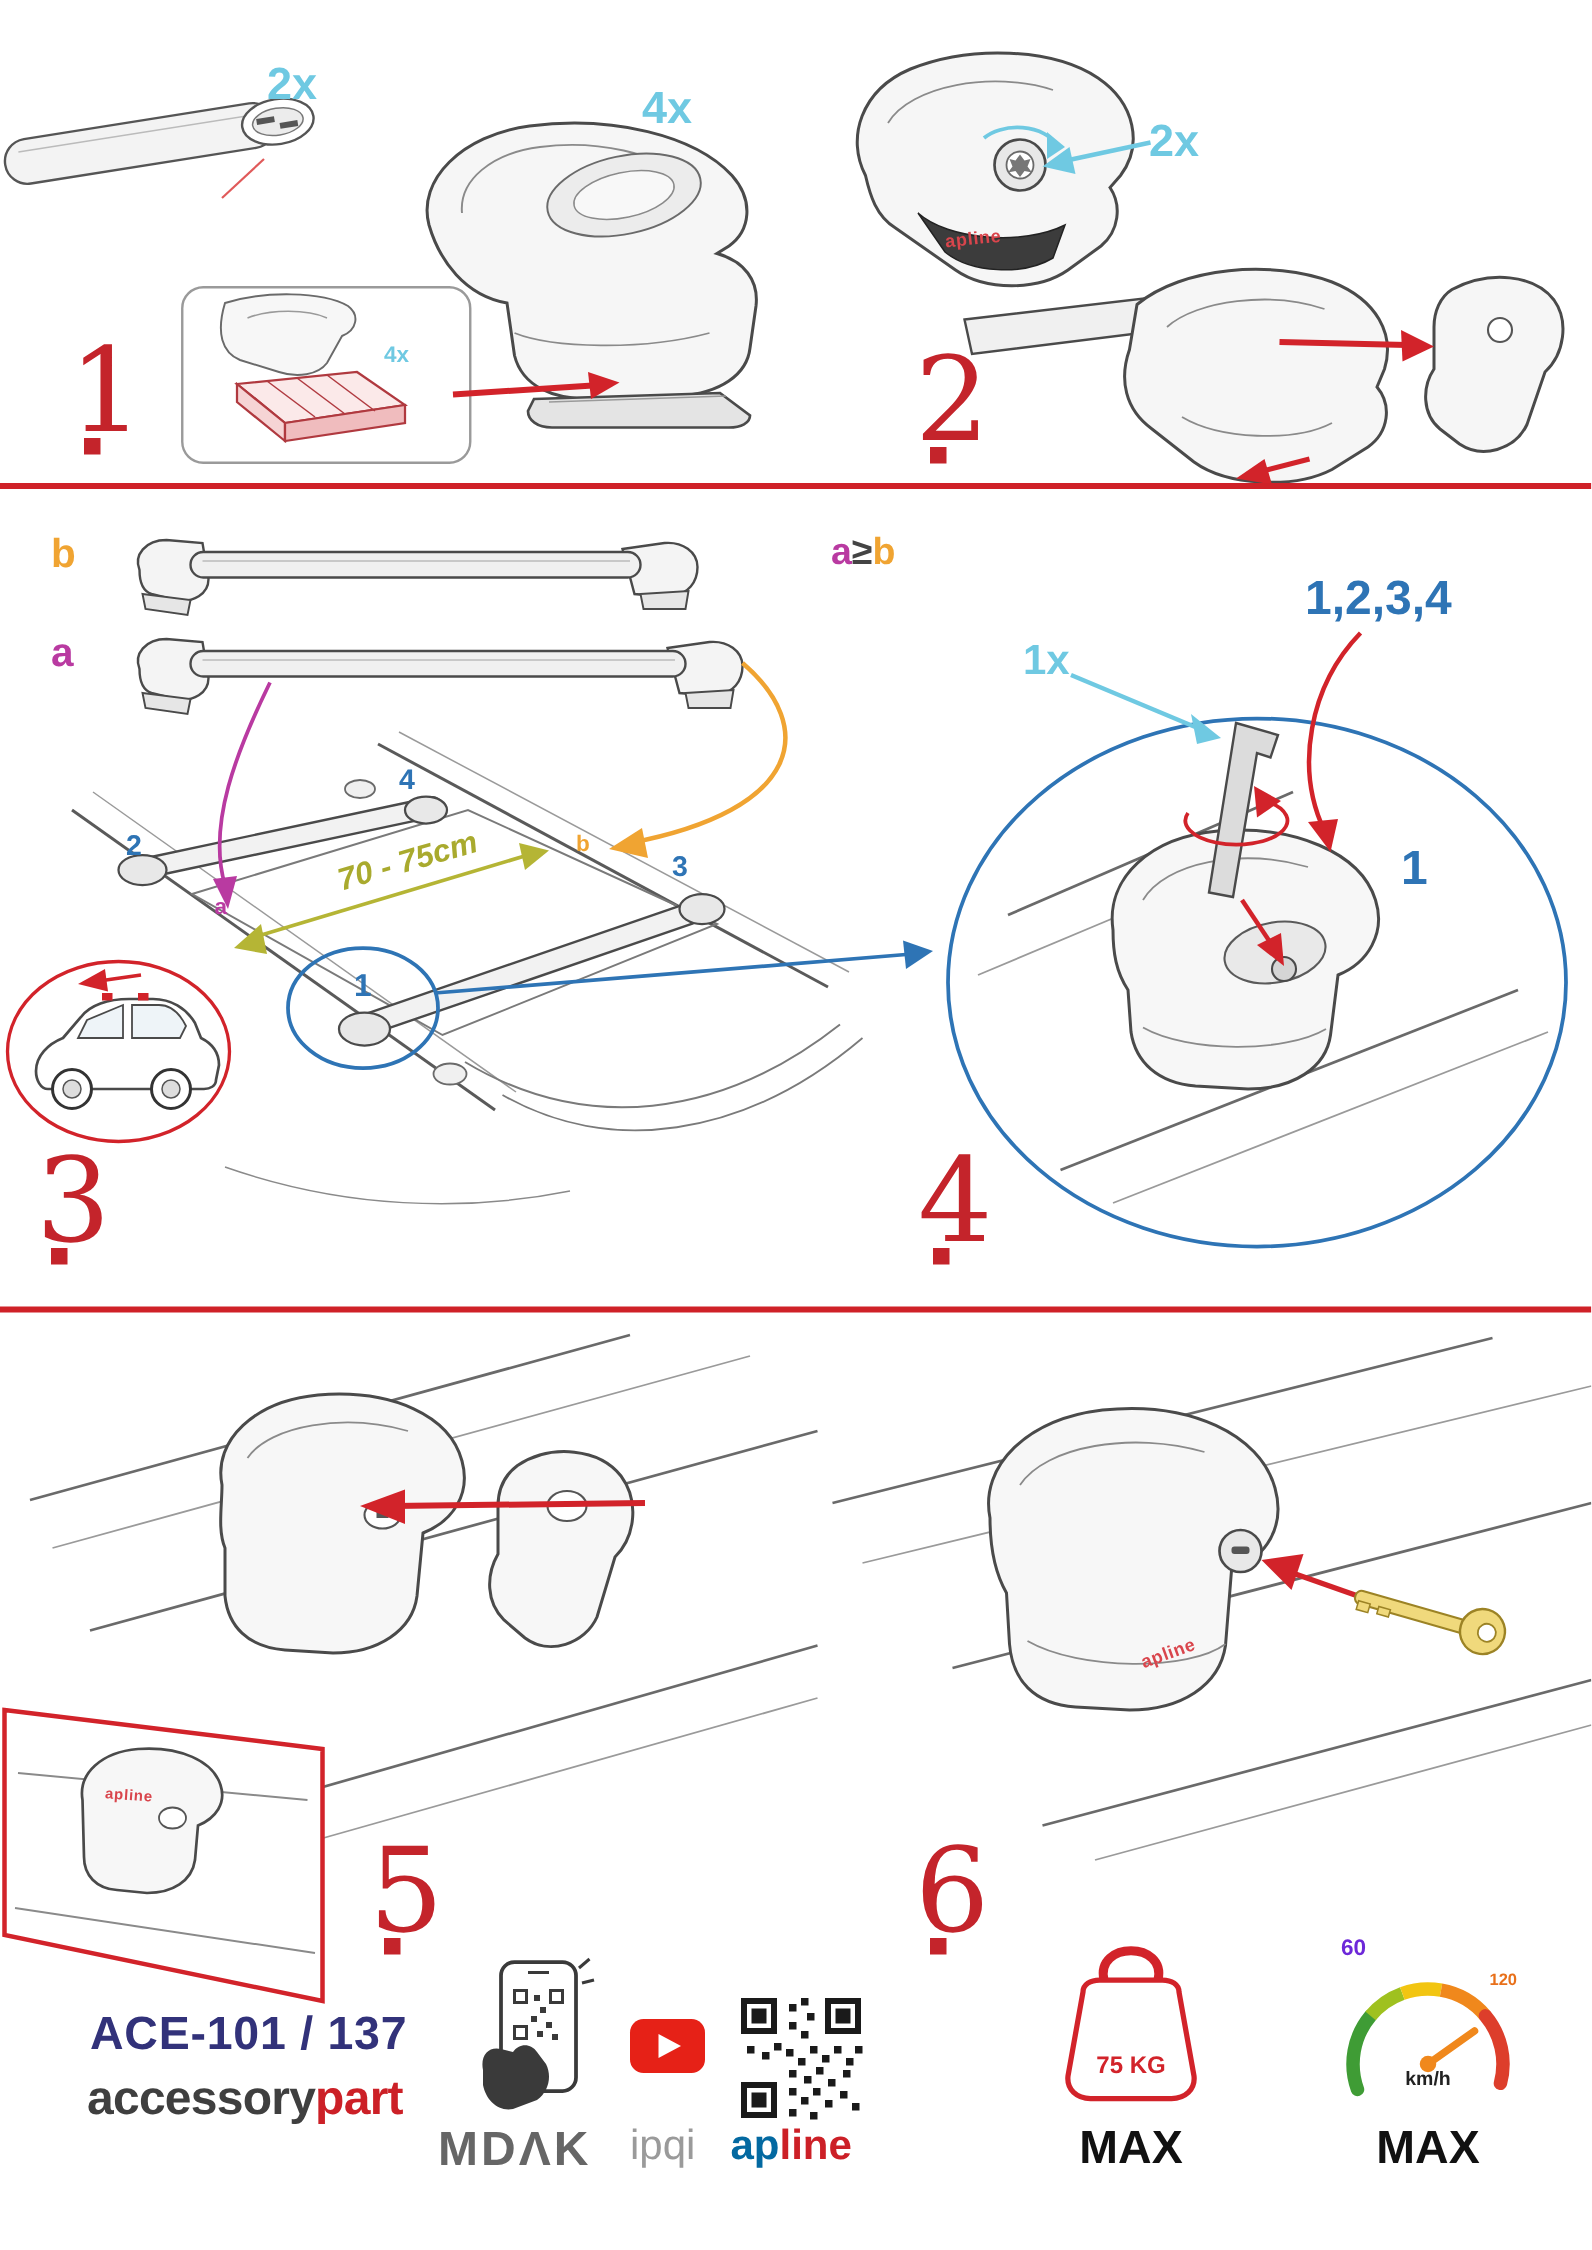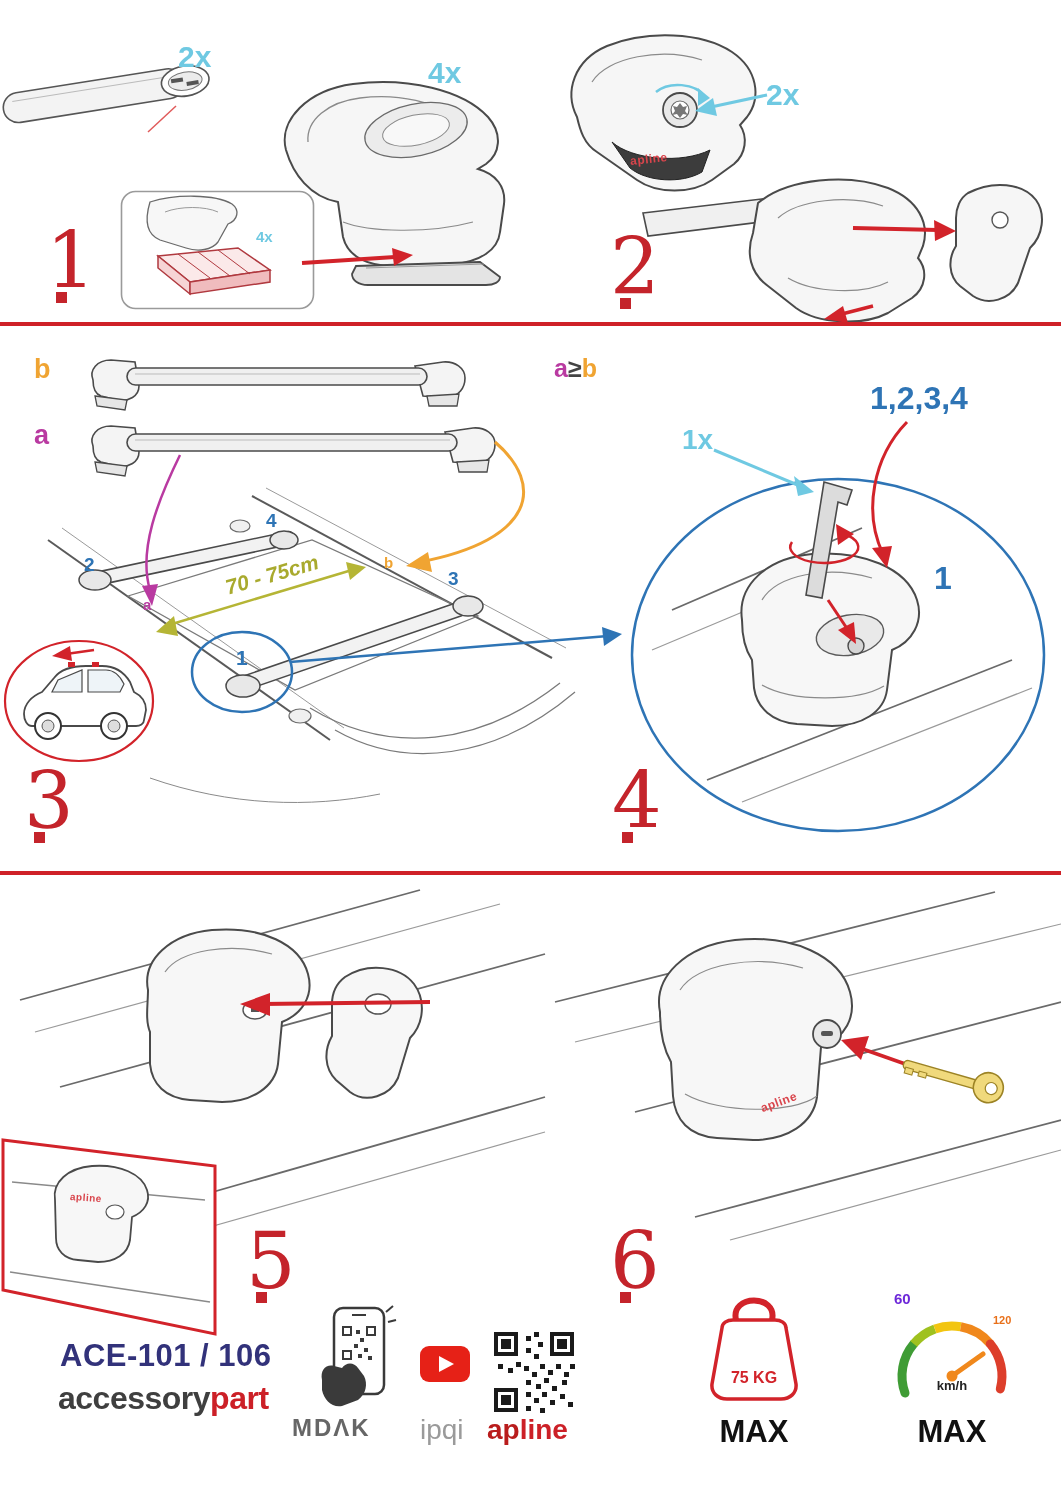--- a/index.html
+++ b/index.html
@@ -43,24 +43,24 @@
     letter-spacing:0.5px;
   }
 
   .footer-model {
     position:absolute; color:#32327a; font-size:31px; font-weight:600;
     letter-spacing:0.5px;
   }
   .footer-brand { position:absolute; font-size:32px; font-weight:bold; letter-spacing:-0.5px; }
   .footer-brand .g { color:#3f3f3f; }
   .footer-brand .r { color:#cc2027; }
-  .logo-mdak { position:absolute; color:#666666; font-size:24px; font-weight:bold; letter-spacing:2px; }
+  .logo-mdak { position:absolute; color:#666666; font-size:32px; font-weight:bold; letter-spacing:2px; }
   .logo-ipqi { position:absolute; color:#9a9a9a; font-size:28px; font-weight:normal; }
   .logo-apline { position:absolute; font-size:28px; font-weight:bold; }
-  .logo-apline .g { color:#b91c1c;margin-top:40px; }
+  .logo-apline .g { color:#0369a1;margin-top:40px; }
   .logo-apline .r { color:#cc2027; }
   .max-label { position:absolute; color:#111111; font-size:31px; font-weight:bold; text-align:center; }
   .kg-label  { position:absolute; color:#d2232a; font-size:16px; font-weight:bold; text-align:center;margin-top:23px; }
   .speed-60  { position:absolute; color:#6d28d9; font-size:15px; font-weight:bold; }
   .speed-120 { position:absolute; color:#e8701a; font-size:11px; font-weight:bold; }
   .speed-unit{ position:absolute; color:#222222; font-size:13px; font-weight:bold; text-align:center; }
 </style>
 </head>
 <body>
 
@@ -319,21 +319,21 @@
       <rect x="372" y="205" width="8" height="5" fill="#f0d97c" stroke="#9c8325" stroke-width="1"></rect>
       <circle cx="443" cy="202" r="15" fill="#f0d97c" stroke="#9c8325" stroke-width="1.6"></circle>
       <circle cx="446" cy="202" r="6" fill="#ffffff" stroke="#9c8325" stroke-width="1.2"></circle>
     </g>
   </svg>
   <div class="brand-print" style="left:760px; top:1095px; transform:rotate(-20deg);">apline</div>
 
   <div class="step-num" style="left:610px; top:1222px;">6</div>
   <div class="step-sq" style="left:620px; top:1292px;"></div>
 
-  <div class="footer-model" style="left:60px; top:1338px;">ACE-101 / 106</div>
+  <div class="footer-model" style="left:60px; top:1338px;">ACE-101 / 137</div>
   <div class="footer-brand" style="left:58px; top:1380px;">
     <span class="g">accessory</span><span class="r">part</span>
   </div>
 
   <svg class="abs" style="left:312px; top:1302px;" width="85" height="108" viewBox="0 0 85 108">
     <rect x="22" y="6" width="50" height="86" rx="9" fill="#ffffff" stroke="#3a3a3a" stroke-width="2.5"></rect>
     <line x1="40" y1="13" x2="54" y2="13" stroke="#3a3a3a" stroke-width="2"></line>
     <g fill="#3a3a3a">
       <rect x="30" y="24" width="10" height="10"></rect>
         <rect x="32" y="26" width="6" height="6" fill="#ffffff"></rect>

